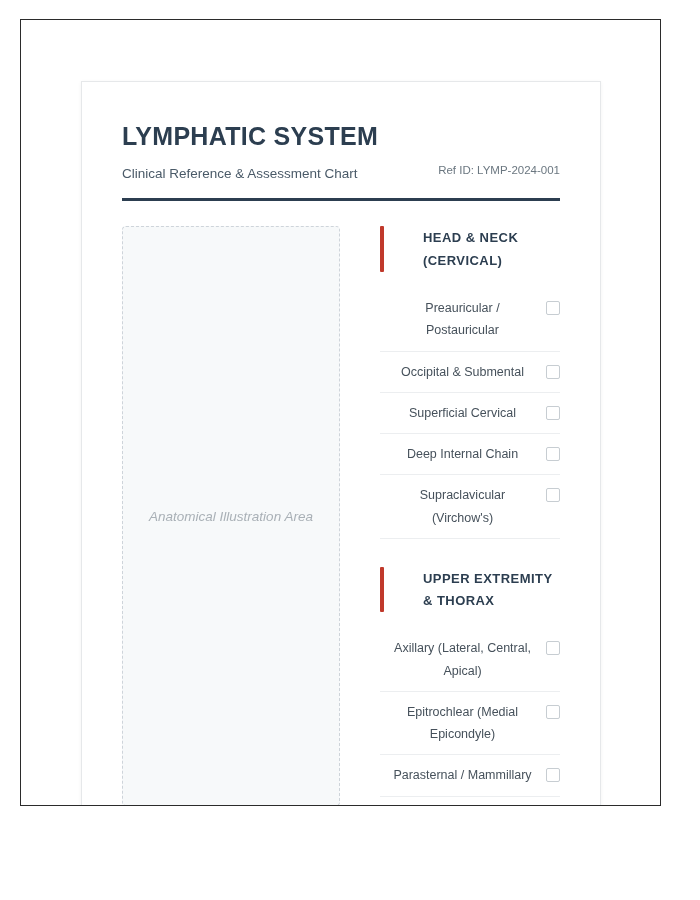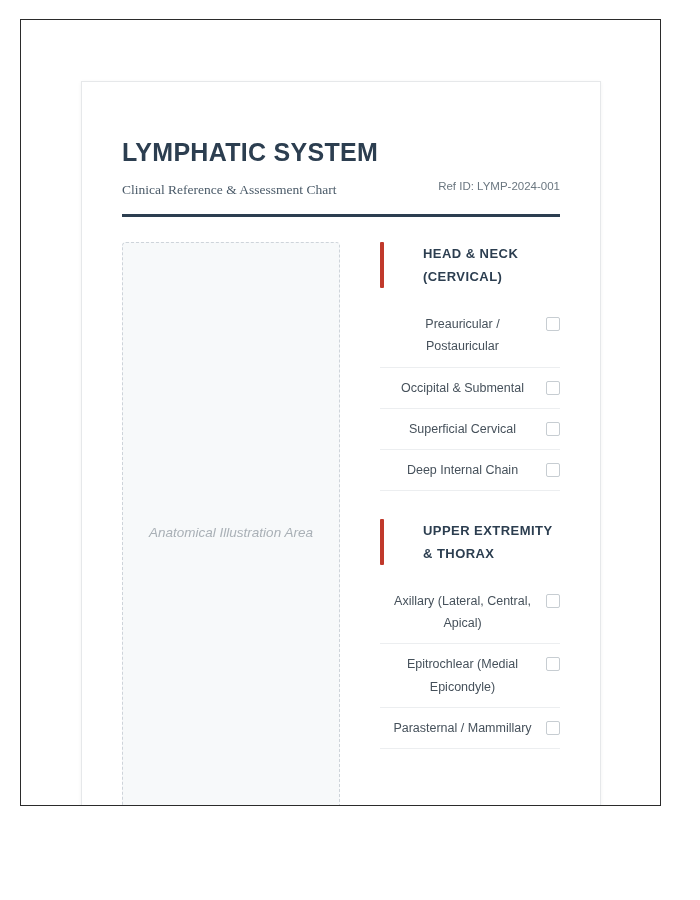--- a/index.html
+++ b/index.html
@@ -36,38 +36,36 @@
     box-shadow: 0 1px 4px rgba(0,0,0,0.05);
     padding: 40px;
   }
 
   
   .doc-header {
     display: flex;
     align-items: flex-end;
     justify-content: space-between;
     gap: 24px;
-    margin-top: 16px;
   }
   .header-left { flex: 0 1 auto; }
   .doc-title {
     font-size: 25px;
     font-weight: bold;
     color: #2c3e50;
     letter-spacing: 0.3px;
     line-height: 1.15;
     white-space: nowrap;
   }
   .doc-subtitle {
     margin-top: 14px;
     font-size: 13.5px;
     color: #4a5a68;
     line-height: 1.3;
     white-space: nowrap;
-    font-family: Liberation Serif, serif;
   }
   .header-right {
     text-align: right;
     flex: 0 0 auto;
     padding-bottom: 2px;
   }
   .meta-line {
     font-size: 11.5px;
     color: #6b7780;
     line-height: 1.78;
@@ -198,20 +196,24 @@
               <div class="node-check" style="border-color: rgb(199, 205, 210);"></div>
             </div>
             <div class="node-row">
               <div class="node-label">Superficial Cervical</div>
               <div class="node-check" style="border-color: rgb(199, 205, 210);"></div>
             </div>
             <div class="node-row">
               <div class="node-label">Deep Internal Chain</div>
               <div class="node-check" style="border-color: rgb(199, 205, 210);"></div>
             </div>
+            <div class="node-row">
+              <div class="node-label">Supraclavicular (Virchow's)</div>
+              <div class="node-check" style="border-color: rgb(199, 205, 210);"></div>
+            </div>
           </div>
           <div class="node-section">
             <div class="section-head">
               <div class="accent-bar" style="background: rgb(192, 57, 43);"></div>
               <div class="section-title">UPPER EXTREMITY &amp; THORAX</div>
             </div>
             <div class="node-row">
               <div class="node-label">Axillary (Lateral, Central, Apical)</div>
               <div class="node-check" style="border-color: rgb(199, 205, 210);"></div>
             </div>

